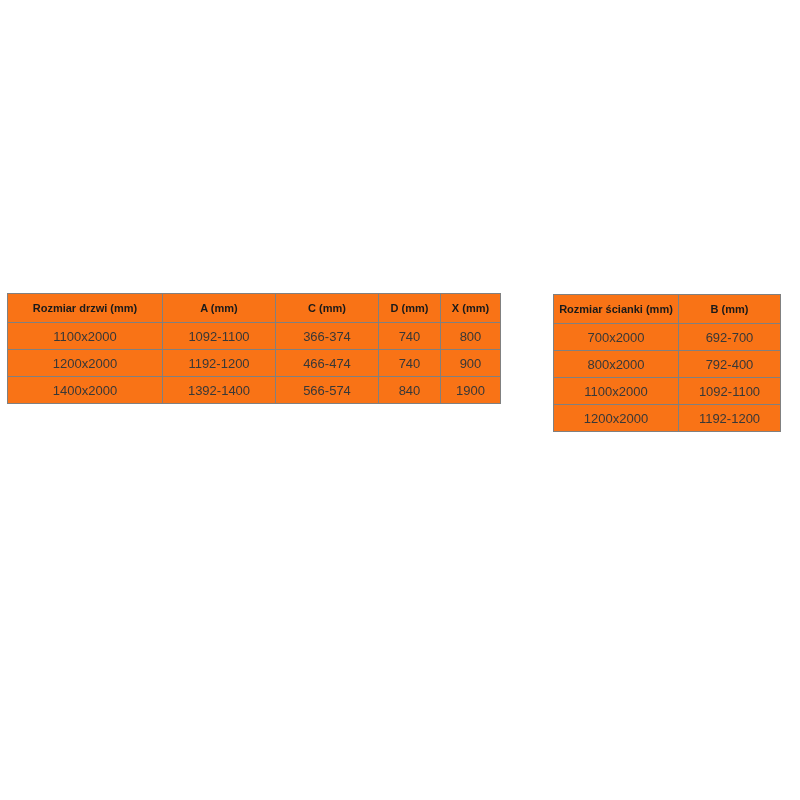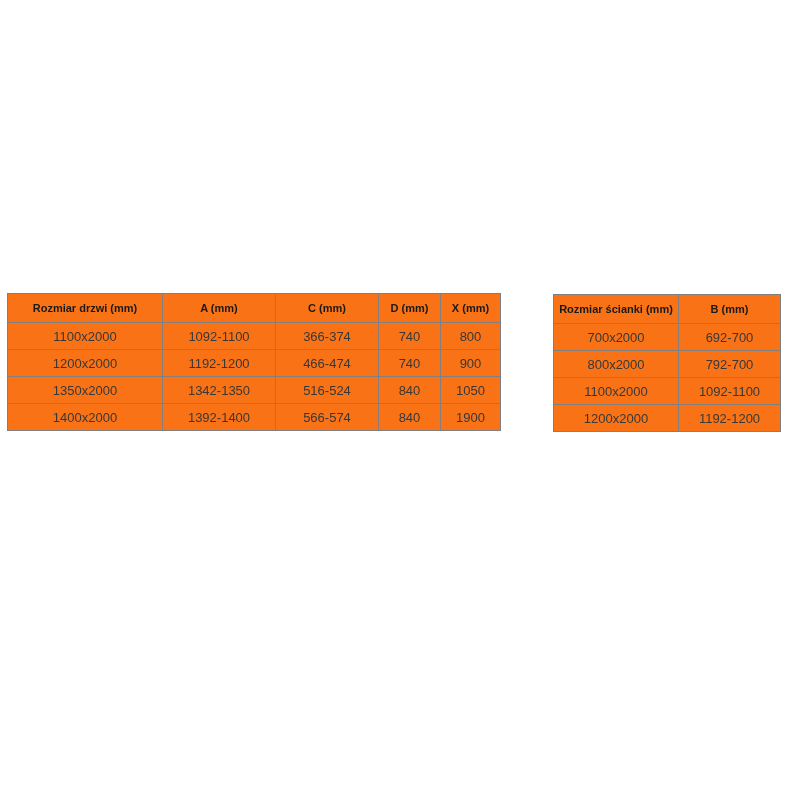--- a/index.html
+++ b/index.html
@@ -87,27 +87,20 @@
           <td>800</td>
         </tr>
         <tr>
           <td>1200x2000</td>
           <td>1192-1200</td>
           <td>466-474</td>
           <td>740</td>
           <td>900</td>
         </tr>
         <tr>
-          <td>1350x2000</td>
-          <td>1342-1350</td>
-          <td>516-524</td>
-          <td>840</td>
-          <td>1050</td>
-        </tr>
-        <tr>
           <td>1400x2000</td>
           <td>1392-1400</td>
           <td>566-574</td>
           <td>840</td>
           <td>1900</td>
         </tr>
       </tbody>
   </table>
 </div>
 
@@ -123,21 +116,21 @@
           <th>B (mm)</th>
         </tr>
       </thead>
     <tbody>
         <tr>
           <td>700x2000</td>
           <td>692-700</td>
         </tr>
         <tr>
           <td>800x2000</td>
-          <td>792-700</td>
+          <td>792-400</td>
         </tr>
         <tr>
           <td>1100x2000</td>
           <td>1092-1100</td>
         </tr>
         <tr>
           <td>1200x2000</td>
           <td>1192-1200</td>
         </tr>
       </tbody>

